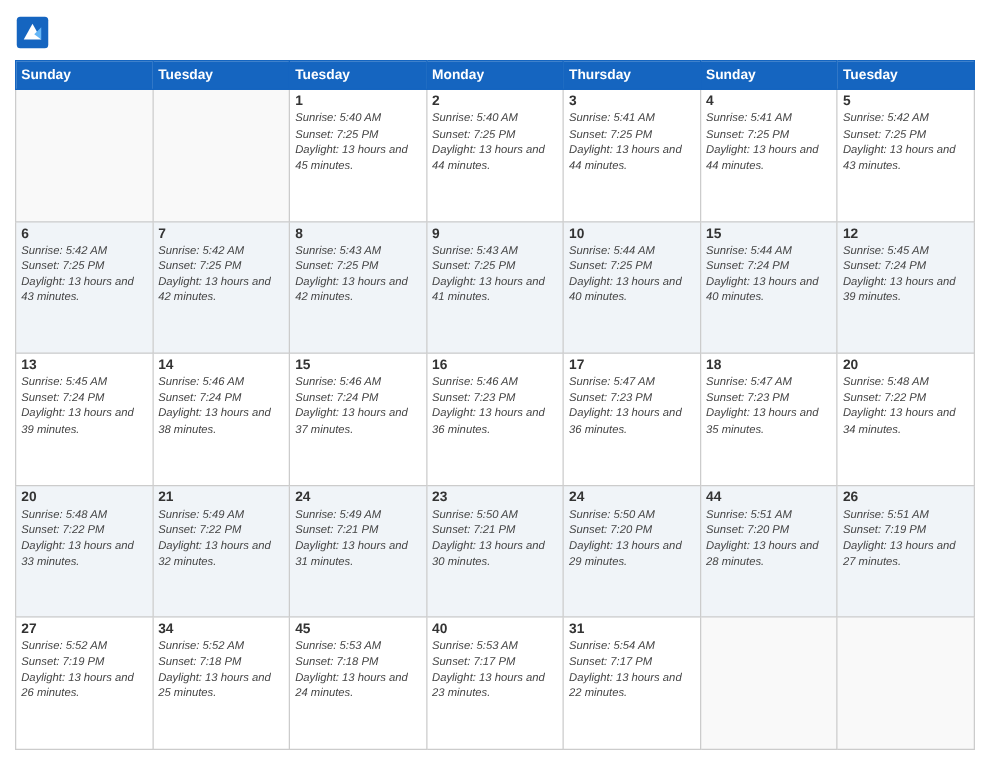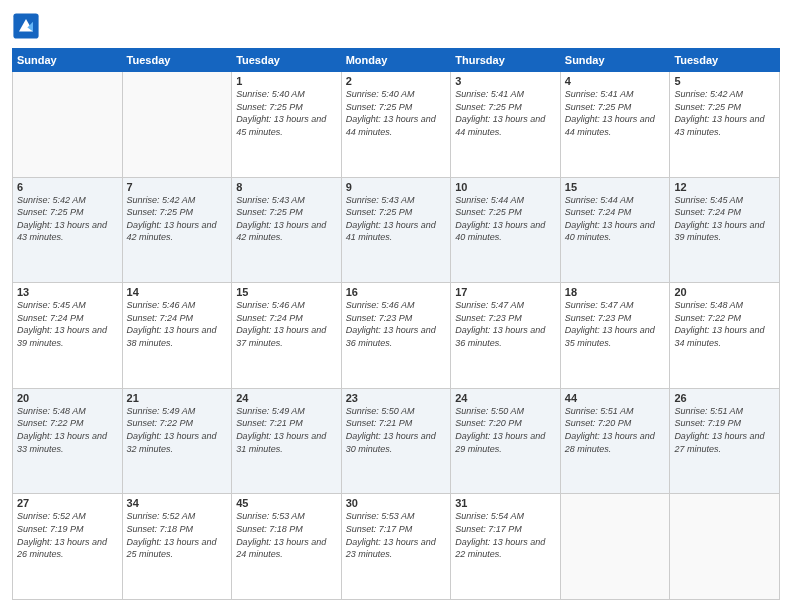--- a/index.html
+++ b/index.html
@@ -308,21 +308,21 @@
 Sunset: 7:18 PM
 Daylight: 13 hours and 25 minutes.</div>
           </td>
           <td>
             <span class="day-number">45</span>
             <div class="day-info" style="white-space: pre-line;">Sunrise: 5:53 AM
 Sunset: 7:18 PM
 Daylight: 13 hours and 24 minutes.</div>
           </td>
           <td>
-            <span class="day-number">30</span>
+            <span class="day-number">40</span>
             <div class="day-info" style="white-space: pre-line;">Sunrise: 5:53 AM
 Sunset: 7:17 PM
 Daylight: 13 hours and 23 minutes.</div>
           </td>
           <td>
             <span class="day-number">31</span>
             <div class="day-info" style="white-space: pre-line;">Sunrise: 5:54 AM
 Sunset: 7:17 PM
 Daylight: 13 hours and 22 minutes.</div>
           </td>

